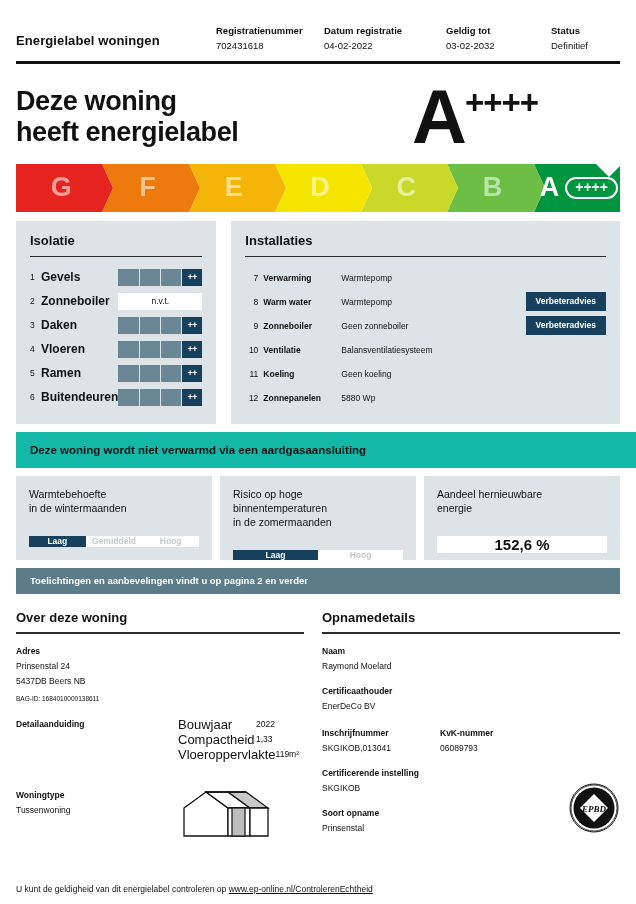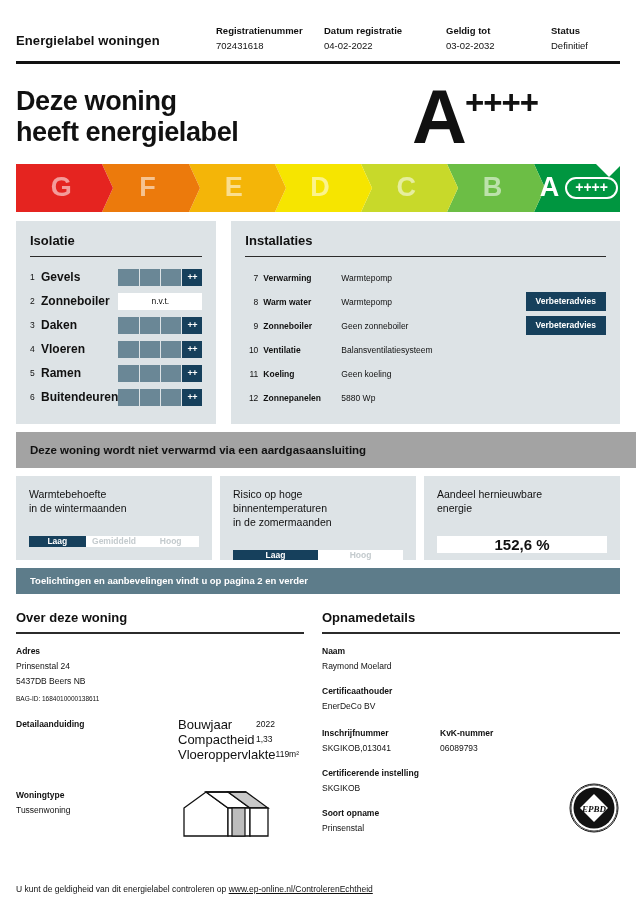--- a/index.html
+++ b/index.html
@@ -277,21 +277,21 @@
     font-size: 8.5px;
     font-weight: bold;
     padding: 4px 10px 5px 10px;
     text-align: center;
     white-space: nowrap;
   }
 
   
   .gas-notice {
     margin: 8px 0 0 16px;
-    background: #a3a3a3;
+    background: #14b8a6;
     padding: 12px 14px;
     font-size: 11.5px;
     font-weight: bold;
     color: #111;
   }
 
   
   .indicators {
     display: flex;
     gap: 8px;

